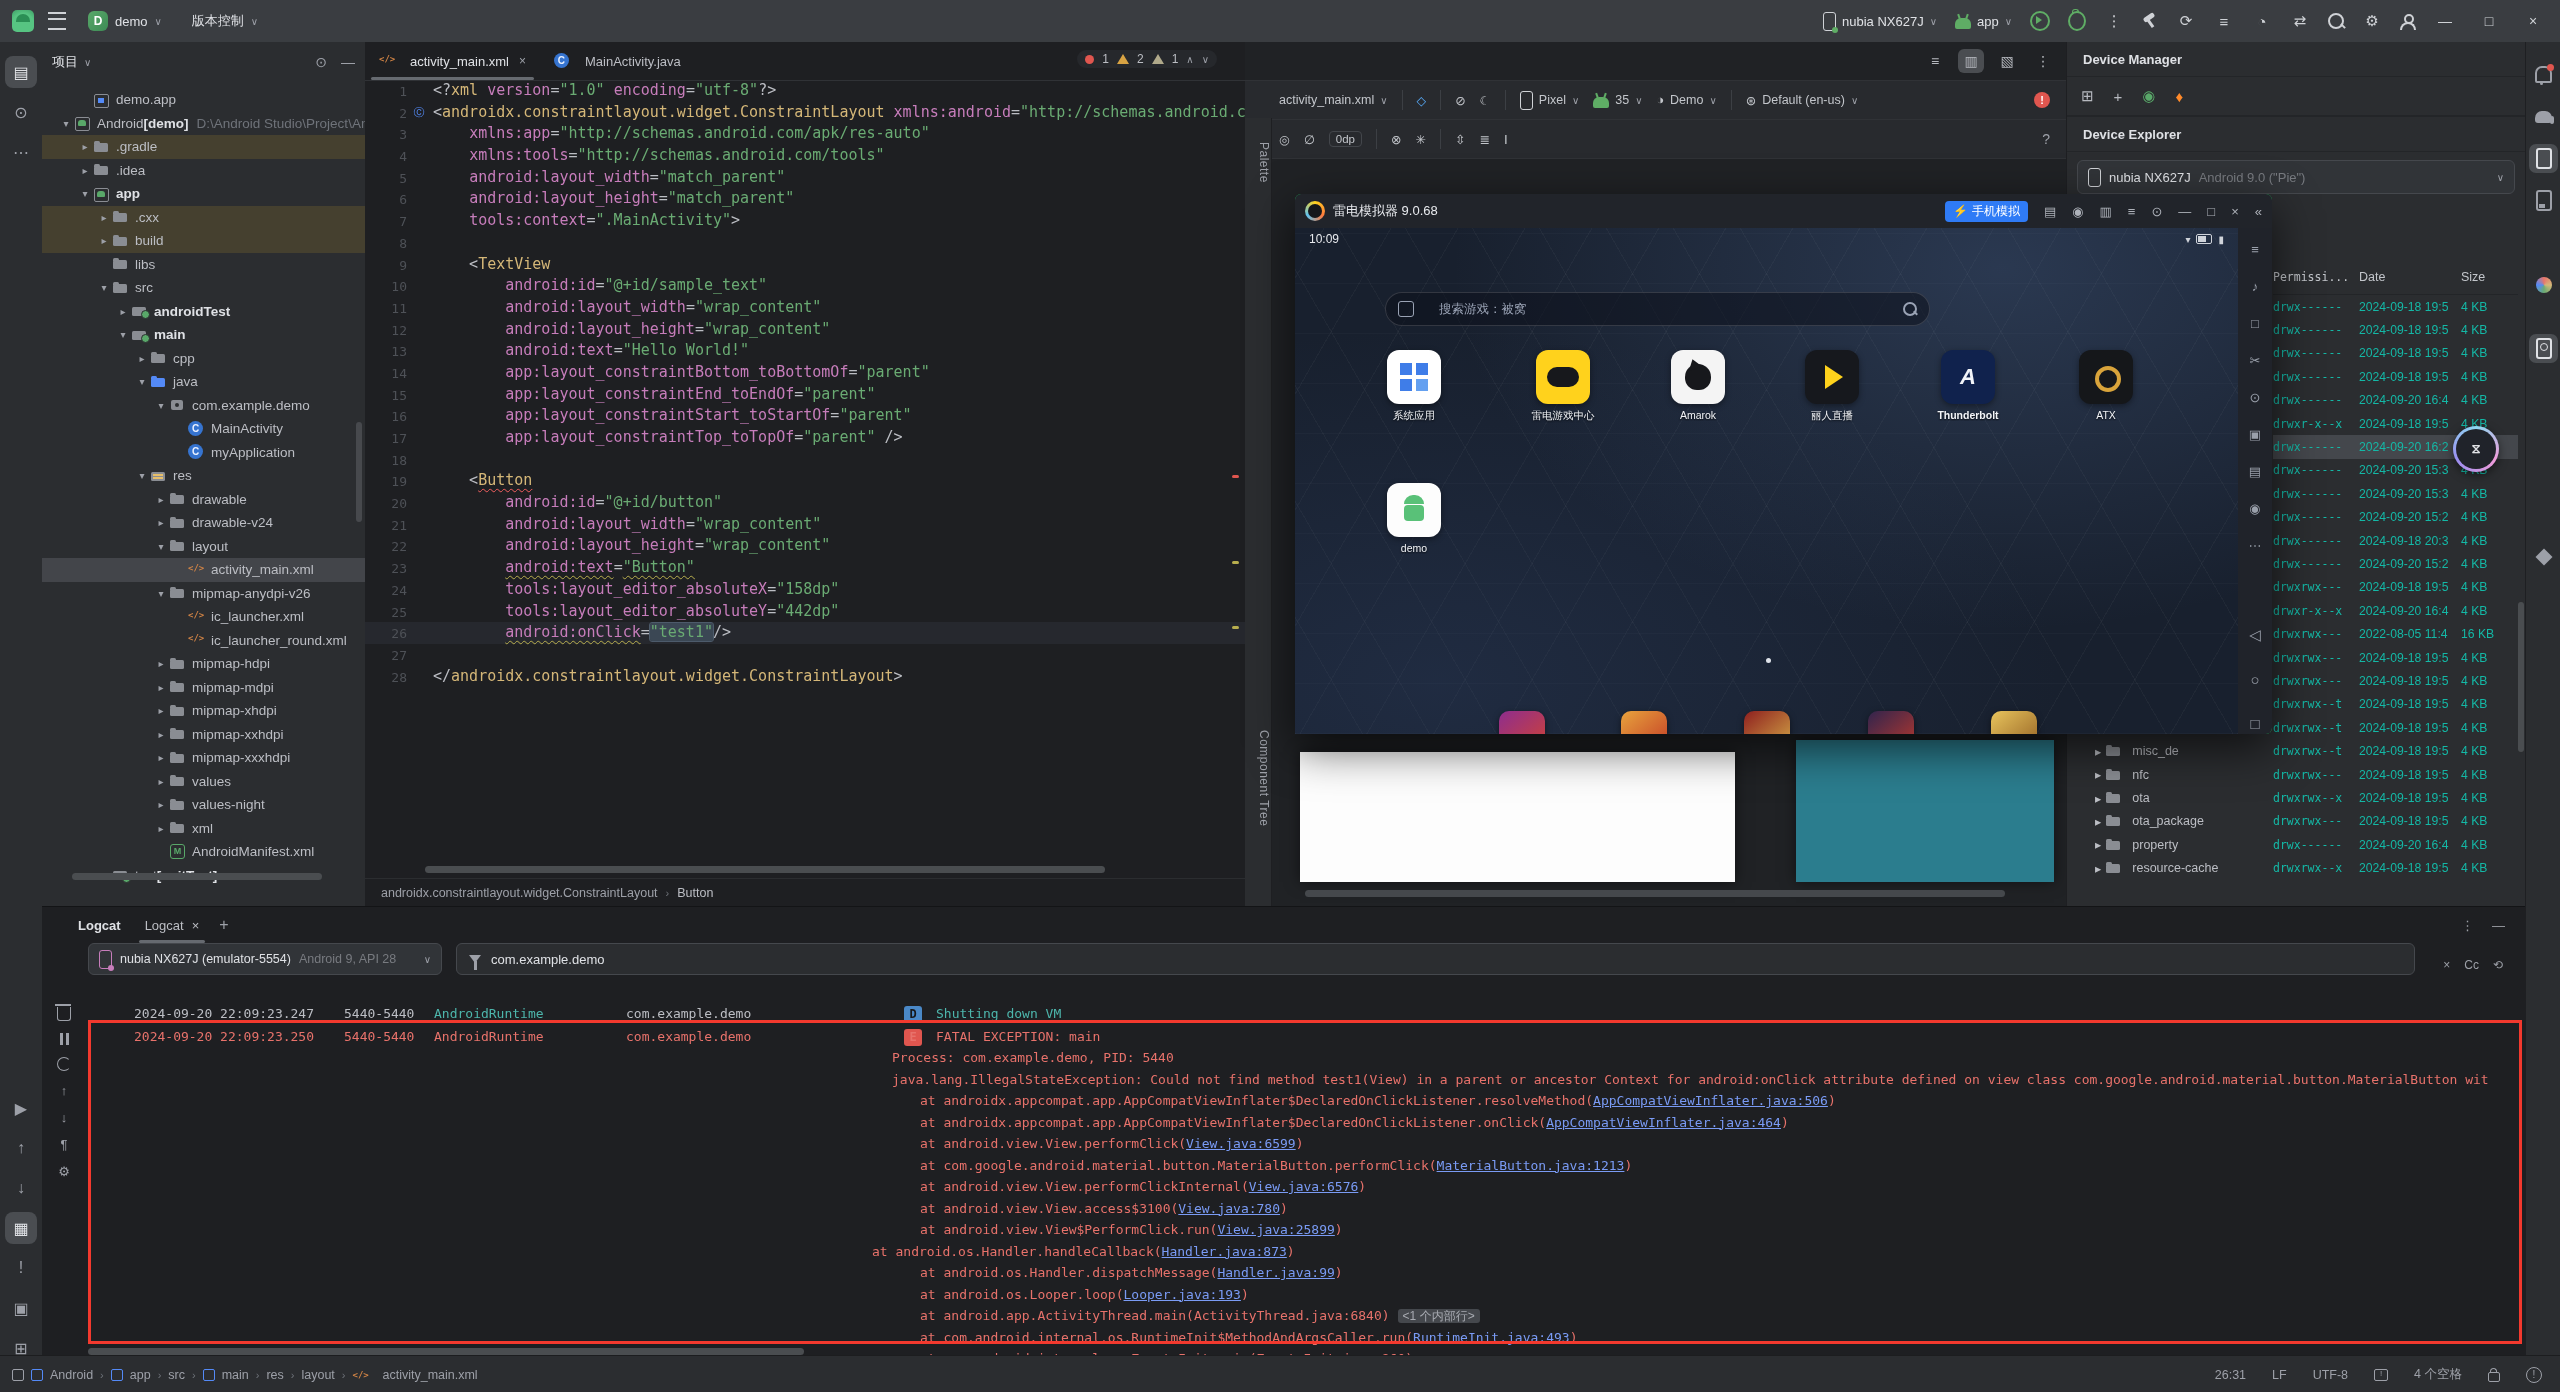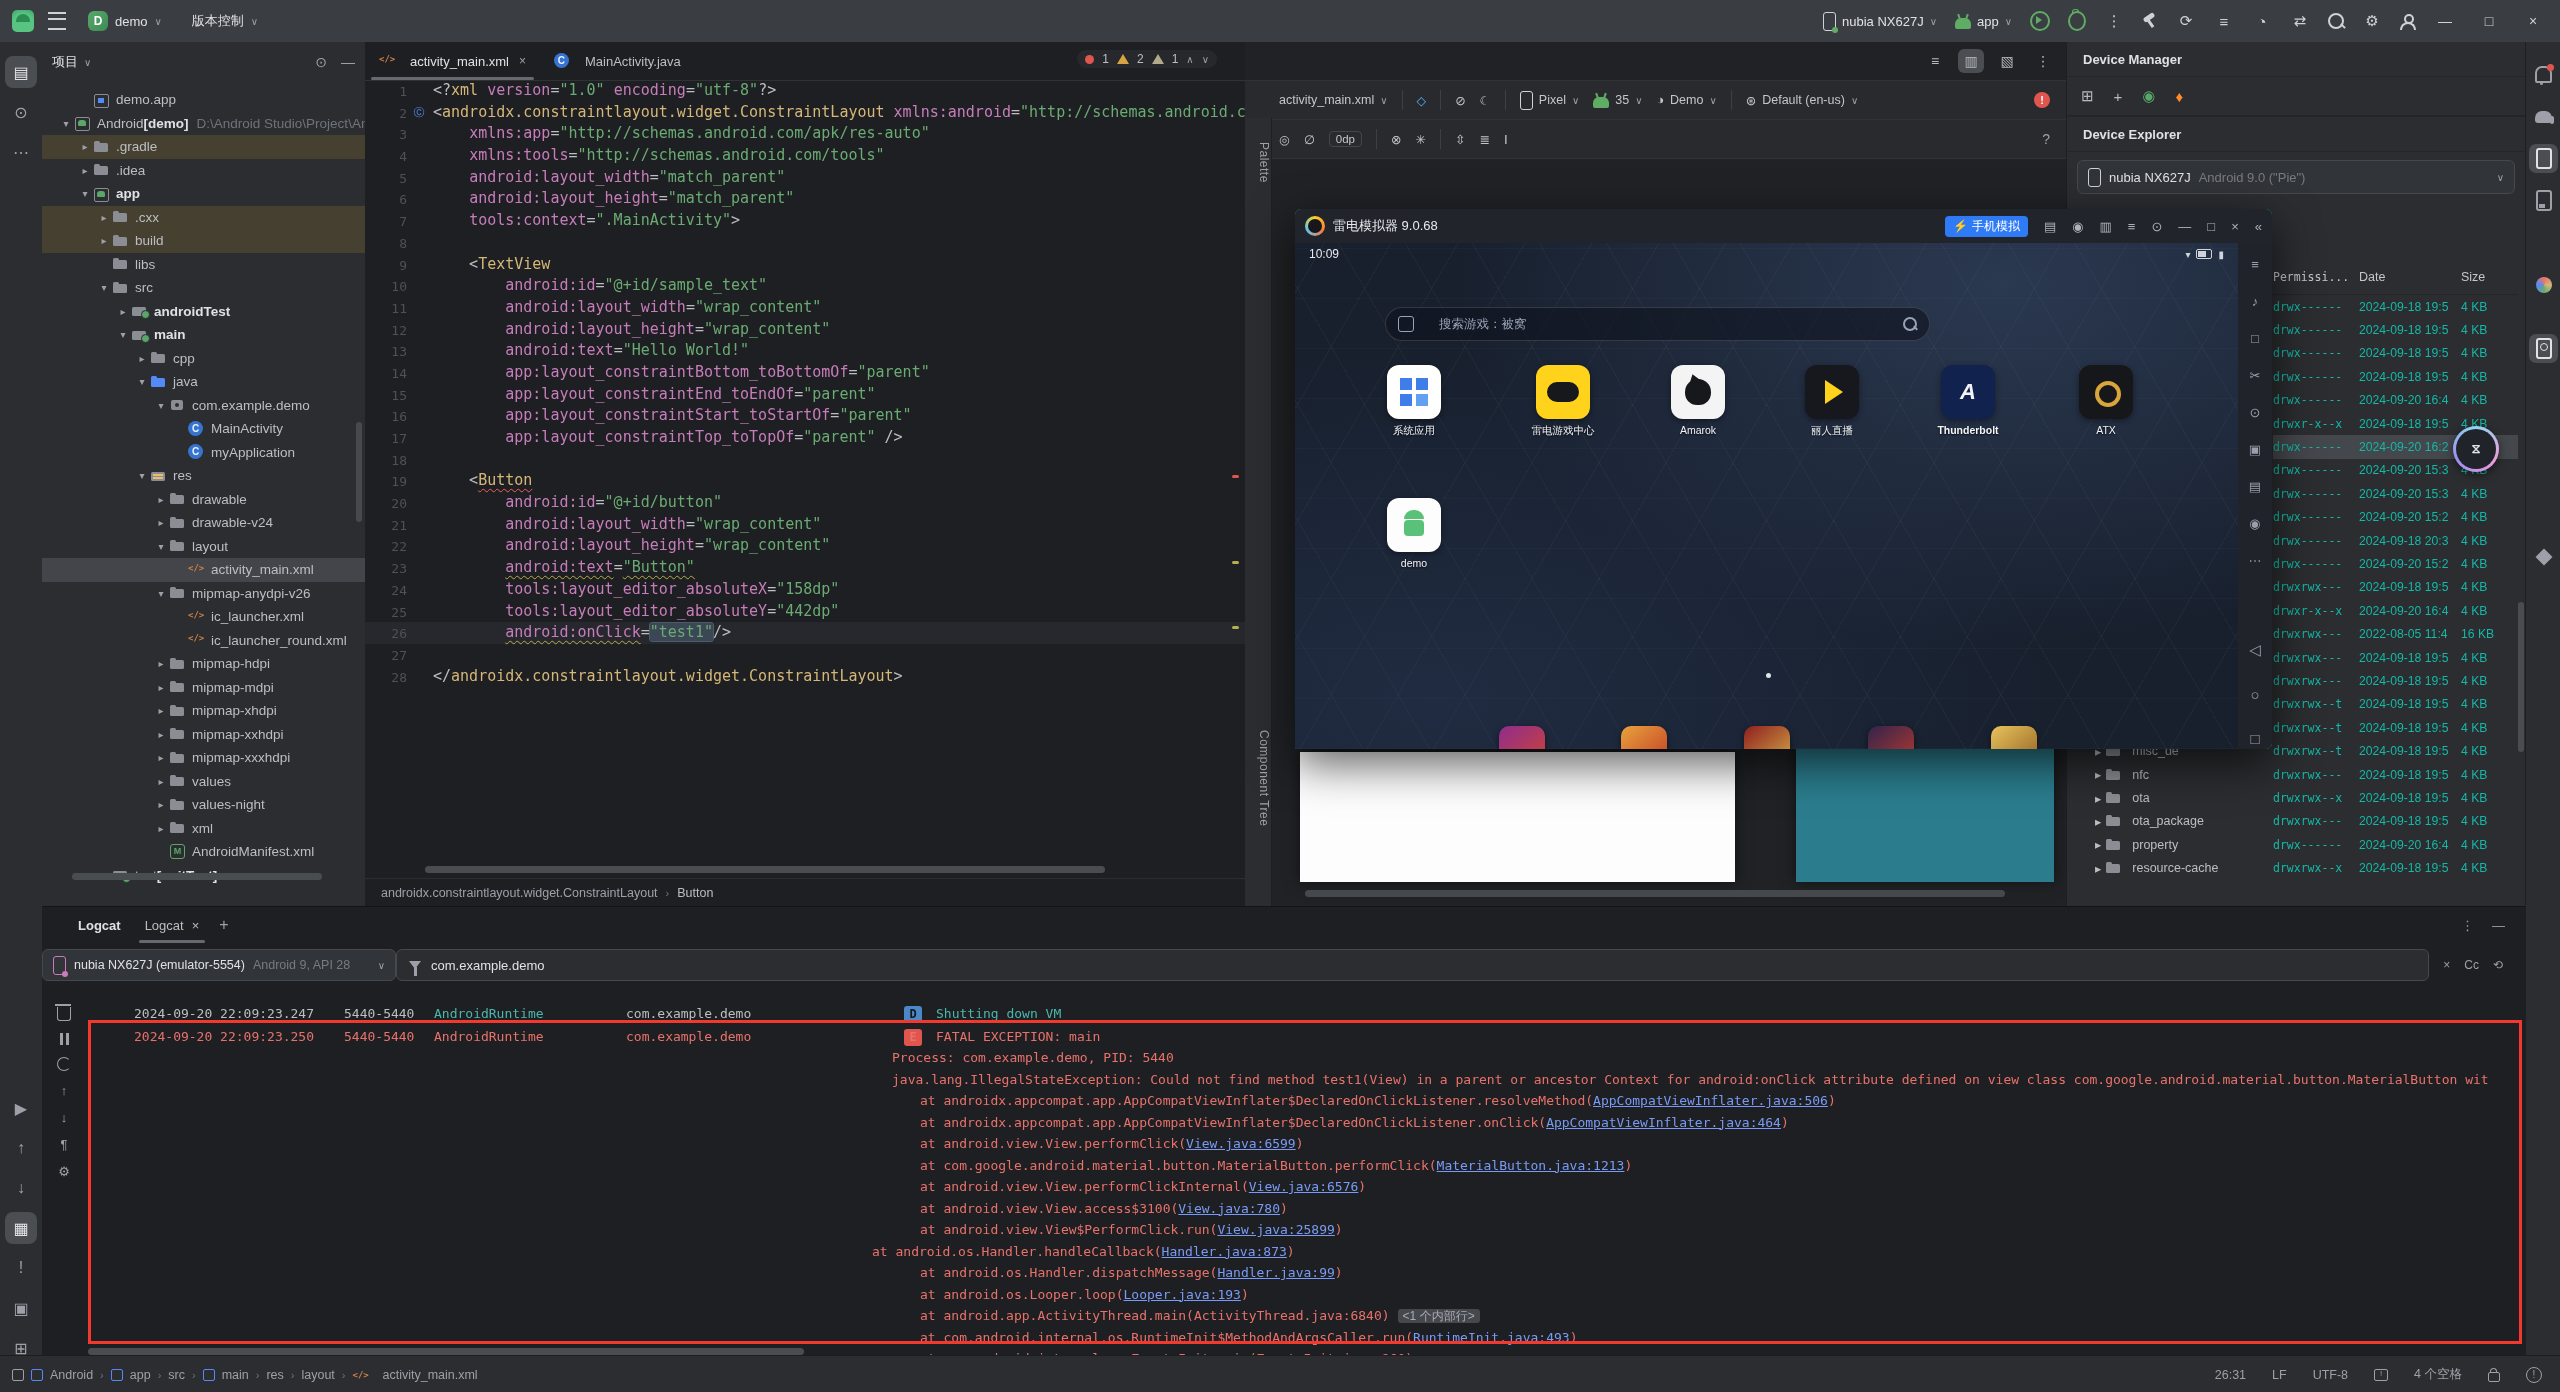--- a/index.html
+++ b/index.html
@@ -151,21 +151,21 @@
   .i-eleph{width:17px;height:12px;background:currentColor;border-radius:7px 7px 3px 3px;position:relative;}
   .i-eleph::after{content:"";position:absolute;right:-2px;top:5px;width:4px;height:8px;border-radius:2px;background:currentColor;}
   .i-phone2{width:12px;height:17px;border:2px solid currentColor;border-radius:3px;}
   .i-phimg{width:12px;height:17px;border:2px solid currentColor;border-radius:3px;position:relative;}
   .i-phimg::after{content:"";position:absolute;left:1px;bottom:1px;width:6px;height:4px;background:currentColor;}
   .i-phsearch{width:12px;height:17px;border:2px solid currentColor;border-radius:3px;position:relative;}
   .i-phsearch::after{content:"";position:absolute;left:2px;top:3px;width:6px;height:6px;border:1.5px solid currentColor;border-radius:50%;}
   .i-grad{width:16px;height:16px;border-radius:50%;background:conic-gradient(#e8756b,#d5b778,#6aab73,#548af7,#e8756b);}
   .i-spark{width:12px;height:12px;background:currentColor;transform:rotate(45deg);}
   
-  .emulator{position:absolute;left:1295px;top:209px;width:977px;height:540px;z-index:50;border-radius:6px;
+  .emulator{position:absolute;left:1295px;top:194px;width:977px;height:540px;z-index:50;border-radius:6px;
        box-shadow:0 14px 46px rgba(0,0,0,.65);background:#22c55e;}
   .em-title{height:34px;background:#21242a;border-radius:6px 6px 0 0;display:flex;align-items:center;padding:0 10px;gap:8px;}
   .em-logo{width:20px;height:20px;border-radius:50%;background:conic-gradient(#ffd21c,#ff7a3d,#5fc3f0,#ffd21c);position:relative;}
   .em-logo::after{content:"";position:absolute;inset:3px;border-radius:50%;background:#15171b;}
   .em-title .t{color:#e8eaee;font-size:13px;}
   .em-tr{margin-left:auto;display:flex;align-items:center;gap:16px;color:#aeb2ba;font-size:13px;}
   .em-badge{background:#2f7bf6;color:#fff;font-size:12px;border-radius:4px;padding:2px 8px;display:flex;gap:4px;align-items:center;}
   .em-screen{position:absolute;left:0;top:34px;right:34px;bottom:0;overflow:hidden;background:#18202e;}
   .em-wall{position:absolute;inset:0;
      background-image:radial-gradient(ellipse at 75% 8%,rgba(90,120,170,.28),transparent 55%),
@@ -213,21 +213,21 @@
   .em-side{position:absolute;right:0;top:34px;width:34px;bottom:0;background:#20232a;border-radius:0 0 6px 0;}
   .es-ic{position:absolute;left:0;width:34px;height:30px;display:flex;align-items:center;justify-content:center;color:#9aa0ab;font-size:13px;}
   
   .logcat{position:absolute;left:42px;top:906px;width:2483px;height:449px;background:#1e1f22;border-top:1px solid #131416;}
   .lc-tabs{height:36px;display:flex;align-items:center;gap:4px;padding-left:26px;color:#bcbec4;}
   .lc-tab{padding:0 10px;height:100%;display:flex;align-items:center;gap:8px;position:relative;font-size:13px;}
   .lc-tab.first{font-weight:bold;color:#dfe1e5;}
   .lc-tab.active::after{content:"";position:absolute;left:4px;right:4px;bottom:0;height:3px;background:#666a70;border-radius:2px;}
   .lc-tabs .plus{font-size:16px;color:#9da0a8;margin-left:6px;}
   .lc-tabs .rgt{margin-left:auto;display:flex;gap:18px;padding-right:20px;color:#9da0a8;}
-  .lc-toolrow{height:44px;display:flex;align-items:center;}
+  .lc-toolrow{height:44px;display:flex;gap:14px;padding-left:46px;}
   .lc-combo{width:354px;height:32px;border:1px solid #45484d;border-radius:6px;background:#313438;display:flex;align-items:center;gap:8px;
        padding:0 10px;box-sizing:border-box;font-size:12.5px;white-space:nowrap;overflow:hidden;}
   .lc-combo .os{color:#787b80;}
   .mini-phone.purple{border-color:#c77dbb;} .mini-phone.purple::after{content:"";position:absolute;right:-3px;bottom:-3px;width:6px;height:6px;border-radius:50%;background:#c77dbb;}
   .lc-filter{flex:1;height:32px;border:1px solid #45484d;border-radius:6px;background:#2b2d30;display:flex;align-items:center;gap:10px;
        padding:0 12px;box-sizing:border-box;font-size:13px;color:#dfe1e5;margin-right:14px;}
   .i-funnel{width:0;height:0;border-left:6px solid transparent;border-right:6px solid transparent;border-top:8px solid #9da0a8;position:relative;}
   .i-funnel::after{content:"";position:absolute;left:-1.5px;top:-2px;width:3px;height:9px;background:#9da0a8;}
   .lc-filter-icons{display:flex;gap:14px;color:#9da0a8;padding-right:22px;font-size:12px;align-items:center;}
   .lc-toolcol{position:absolute;left:0;top:92px;width:44px;bottom:0;display:flex;flex-direction:column;align-items:center;gap:12px;padding-top:8px;color:#9da0a8;}

